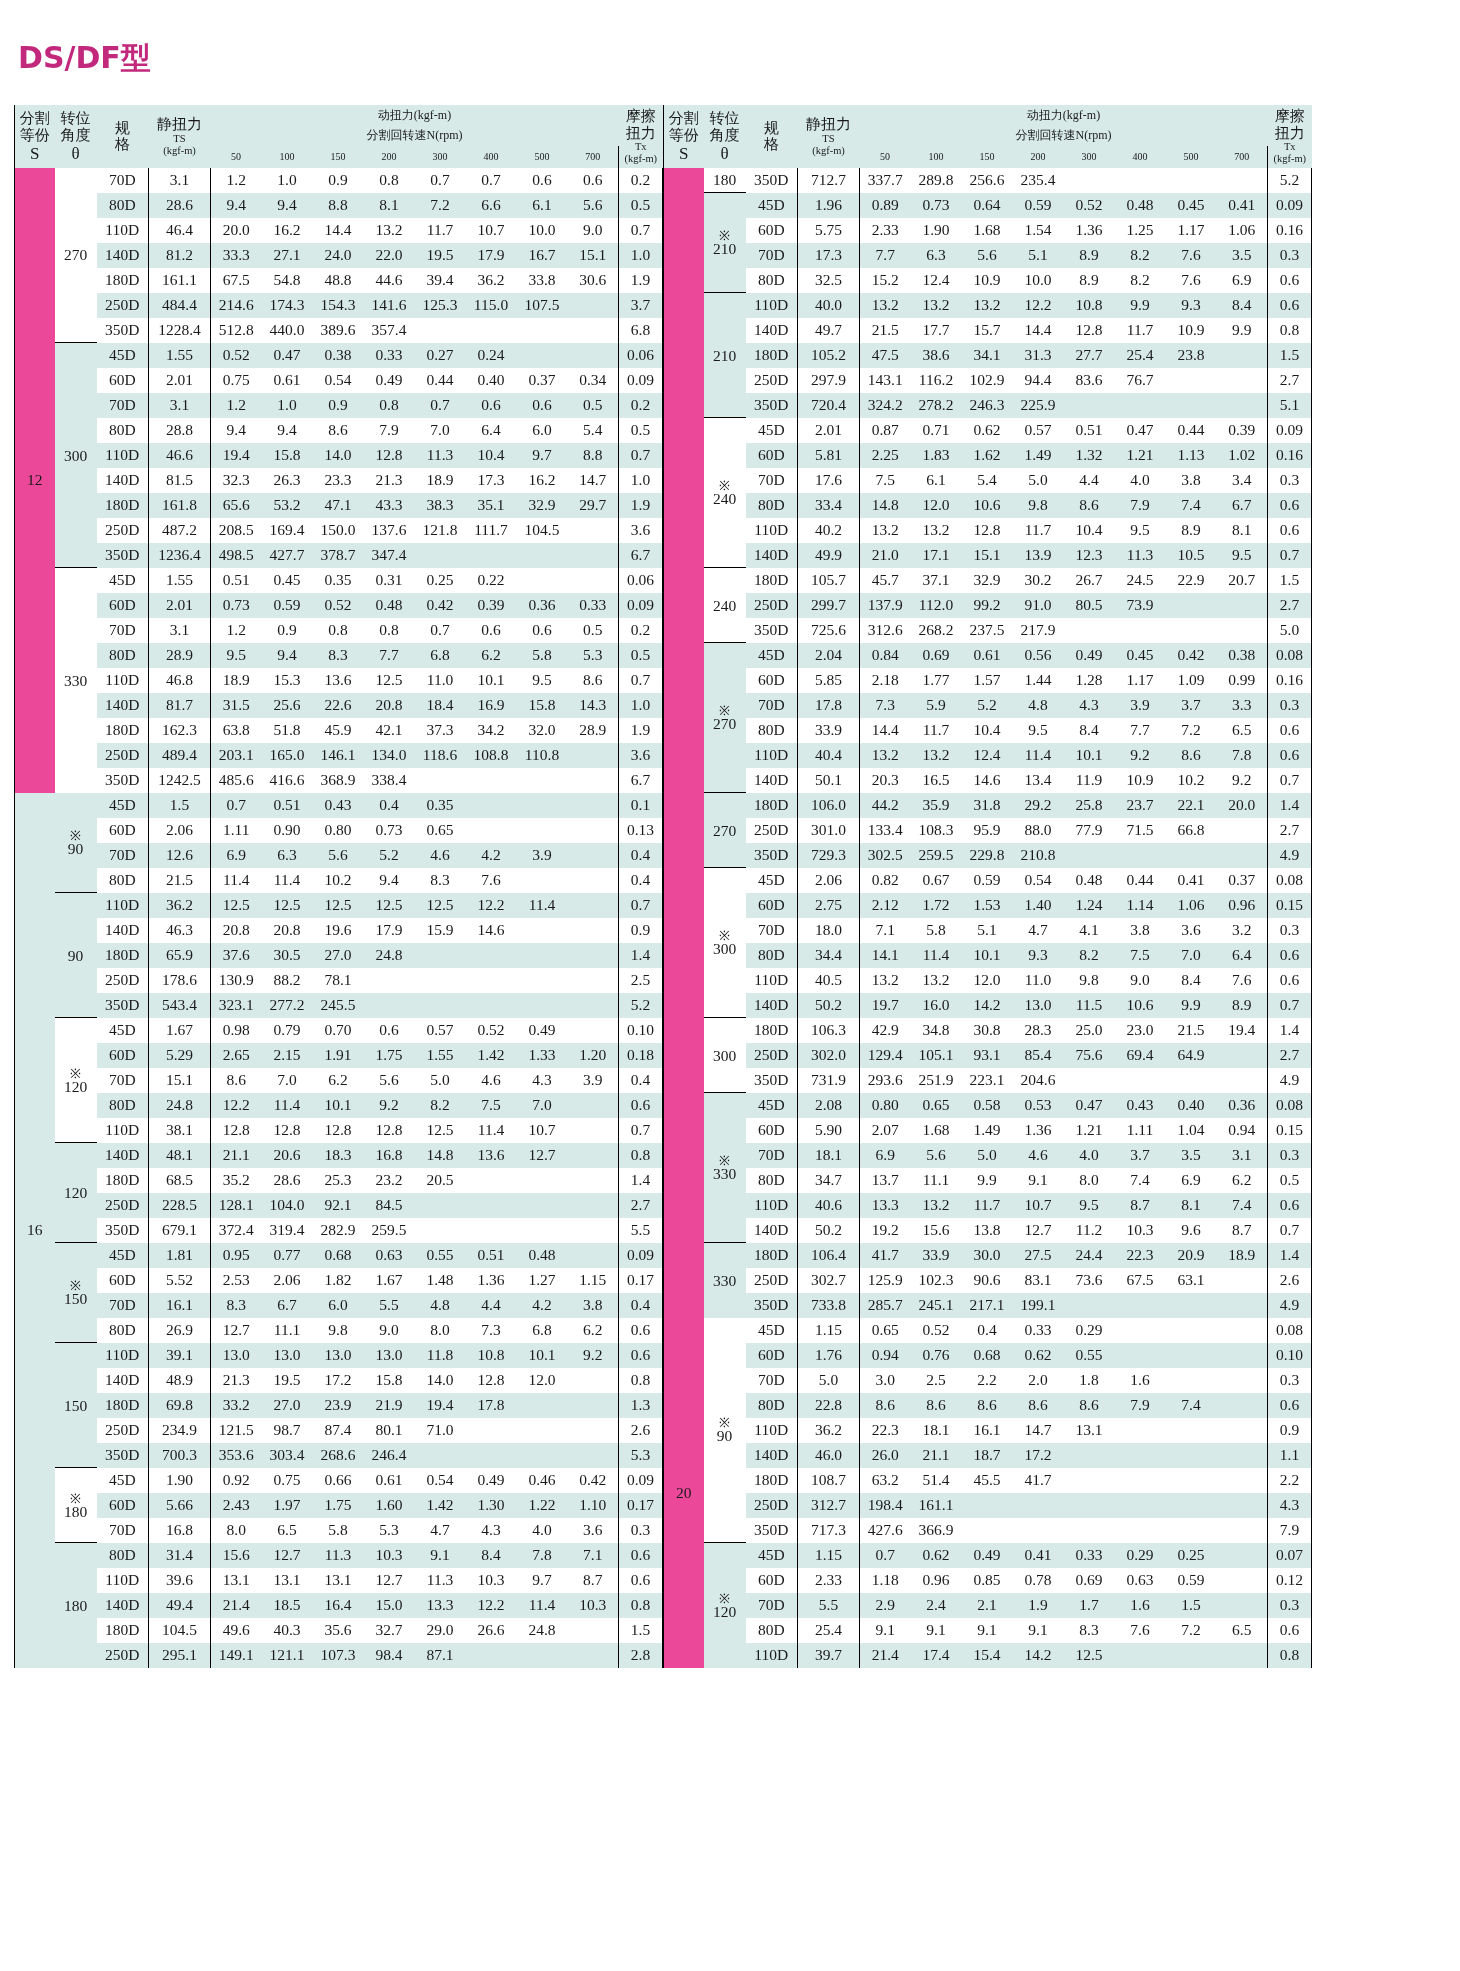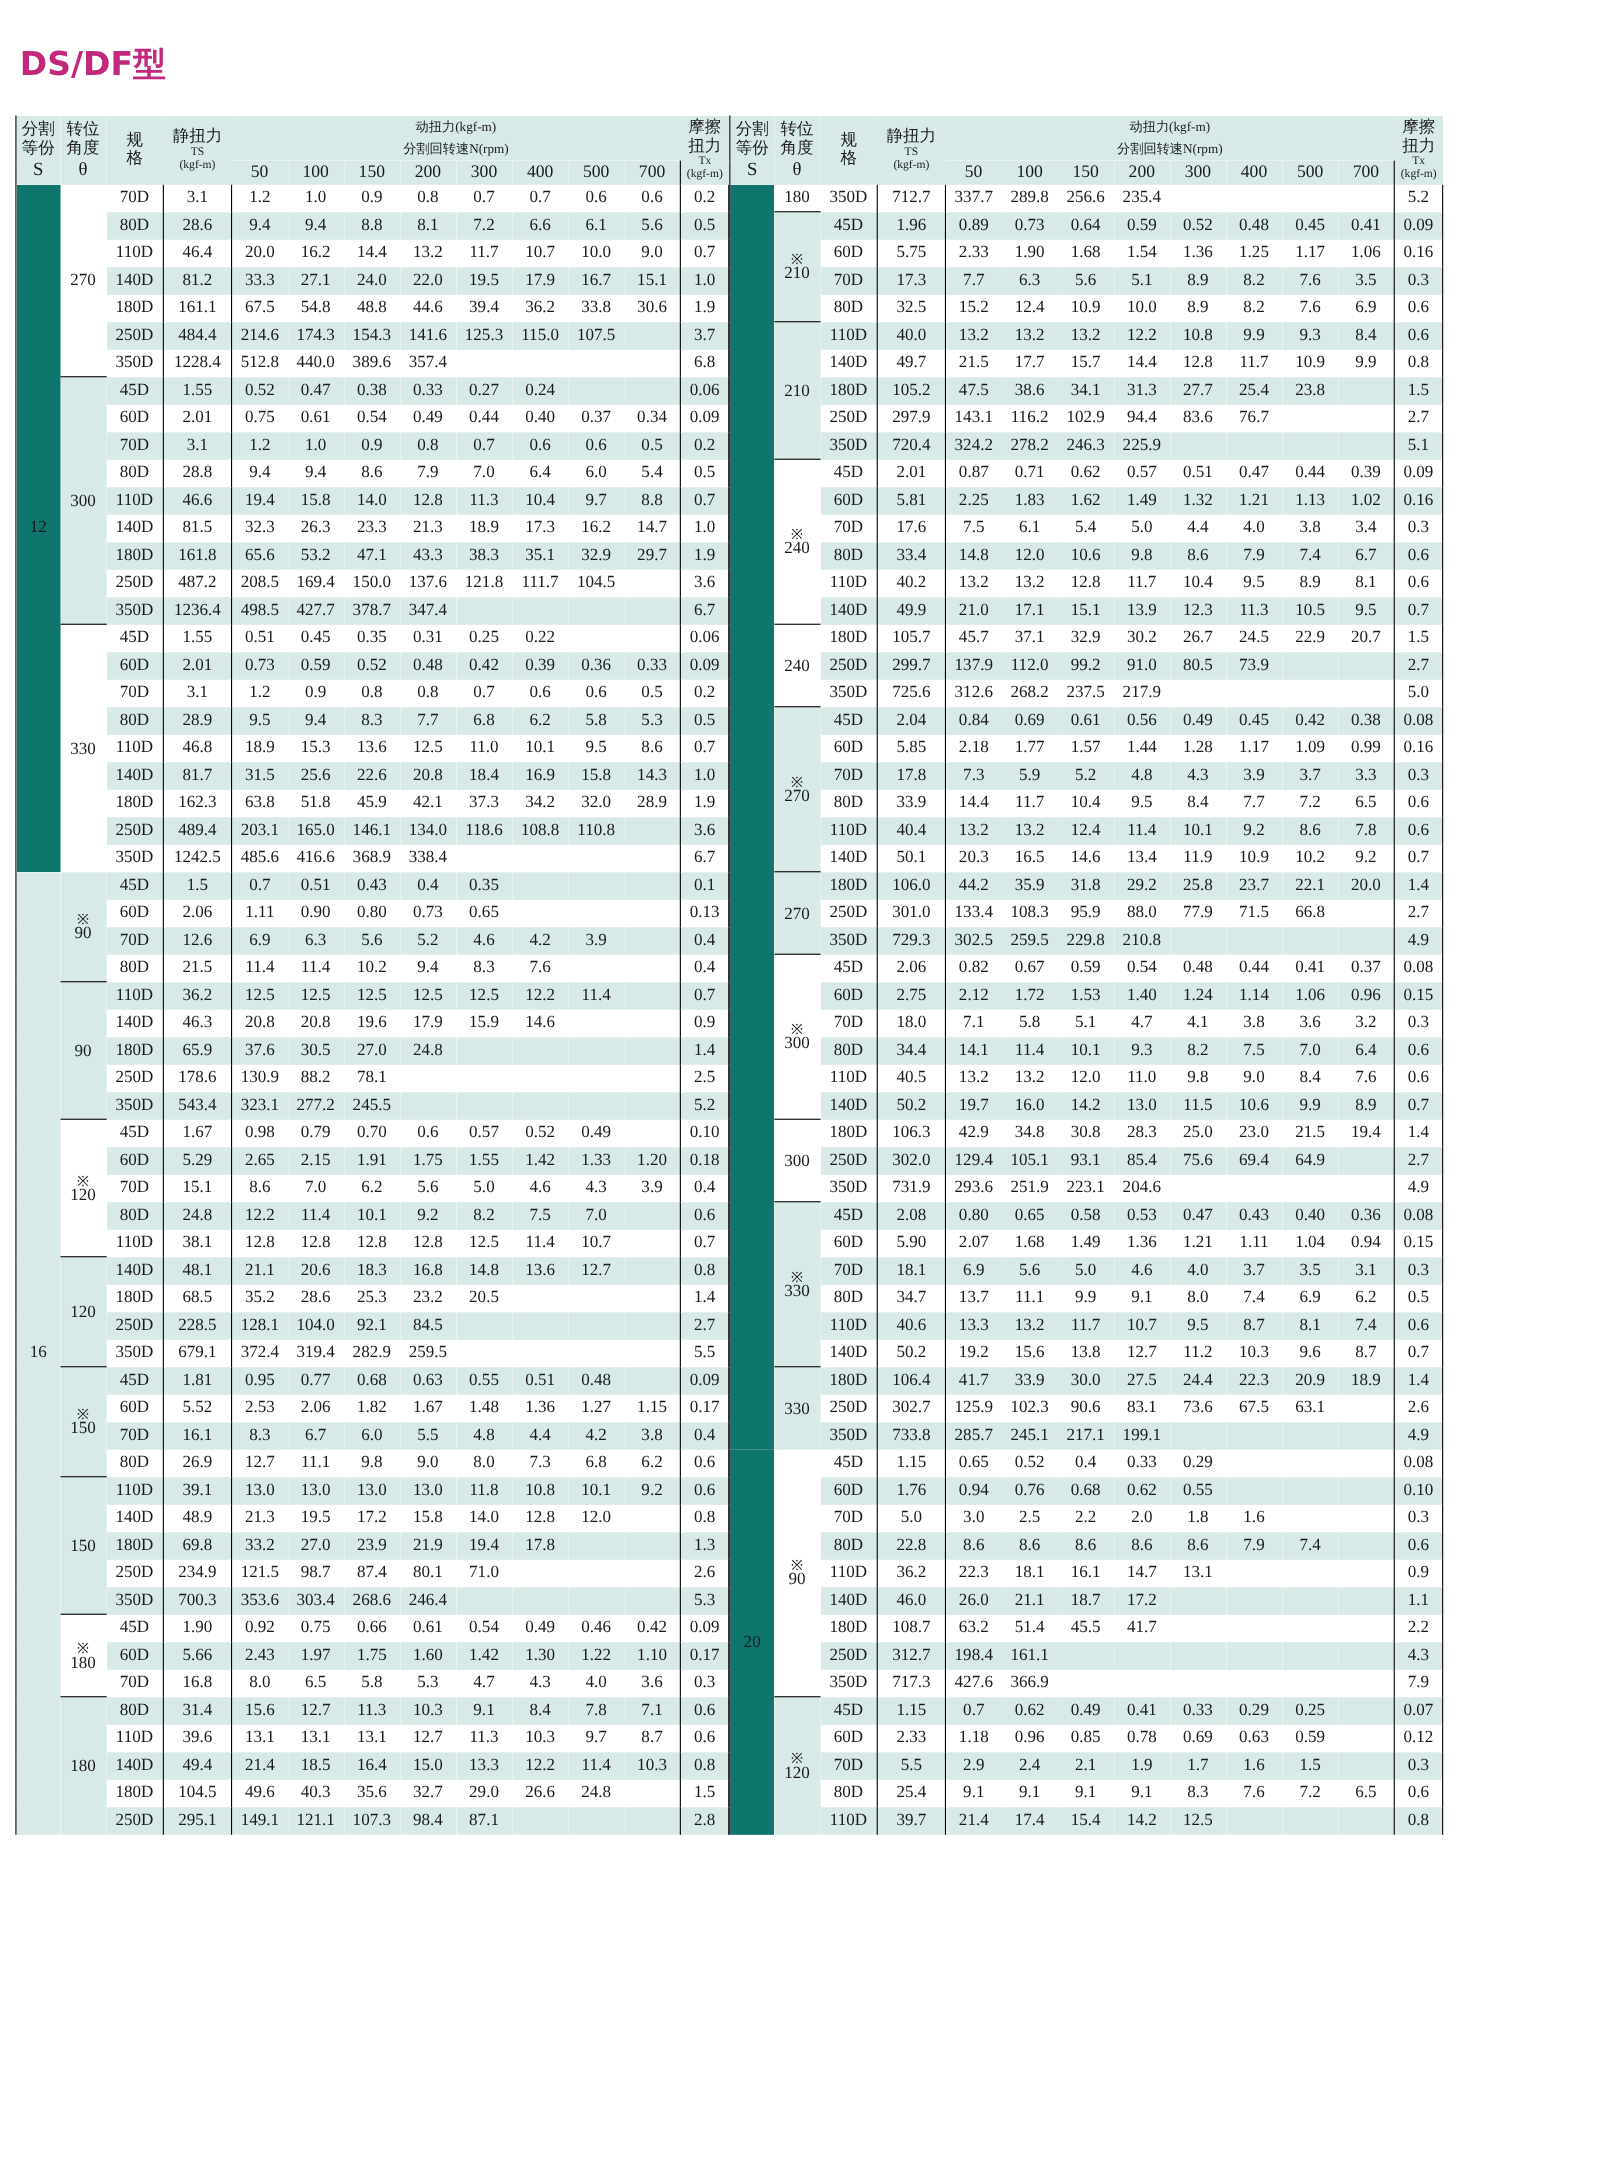--- a/index.html
+++ b/index.html
@@ -60,36 +60,36 @@
   .dyn-title {
     background: #d7eae8;
     font-size: 12px;
     border-right: 1.5px solid #000;
     border-bottom: 1.2px solid #000;
     line-height: 1.7;
     padding-bottom: 2px;
   }
   .speed-hd {
     background: #d7eae8;
-    font-size: 16px;
+    font-size: 10px;
     height: 22px;
   }
   .speed-hd.last { border-right: 1.5px solid #000; }
 
   
   tr.rw td { height: 25px; font-size: 15.5px; }
   tr.rw.shade td { background: #d7eae8; }
   tr.rw td.spec-col { border-right: 1.2px solid #000; }
   tr.rw td.ts-col { border-right: 1.5px solid #000; }
   tr.rw td.tx-col { border-right: 1.5px solid #000; border-left: 1.5px solid #000; }
 
   td.grp {
     border-right: 1.5px solid #000;
     font-size: 19px;
-    background: #0f766e;
+    background: #ec4899;
   }
   td.ang {
     border-right: 1.2px solid #000;
     font-size: 19px;
     background: #ffffff;
     line-height: 1.0;
   }
   td.ang.bb { border-bottom: 1.2px solid #000; }
   .star { display:block; font-size: 13px; line-height: 1.0; margin-bottom: -1px; }
 

